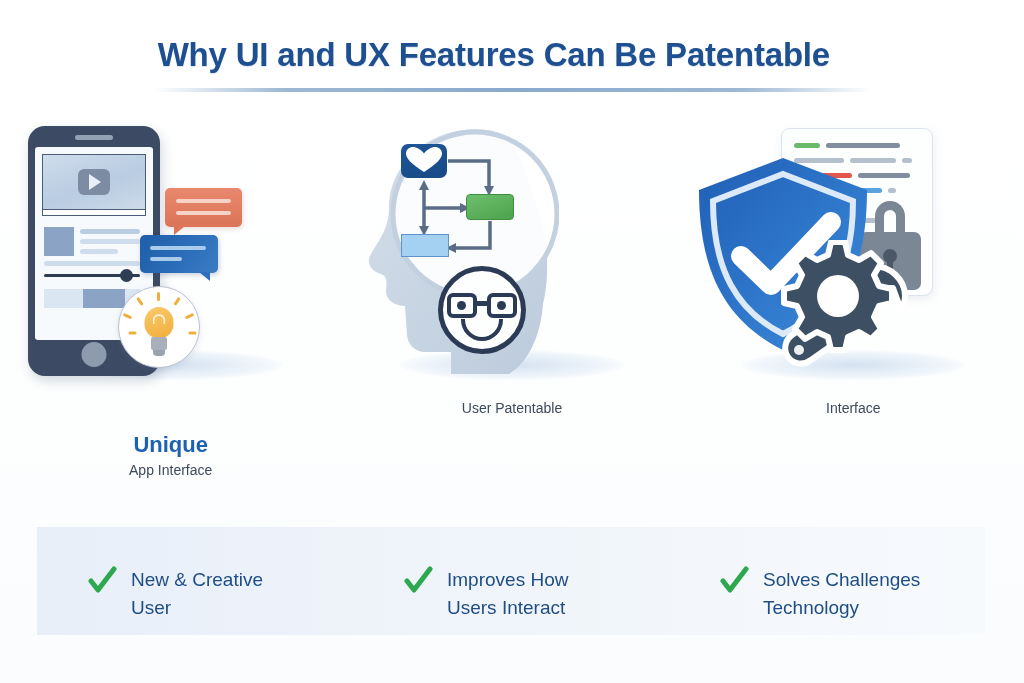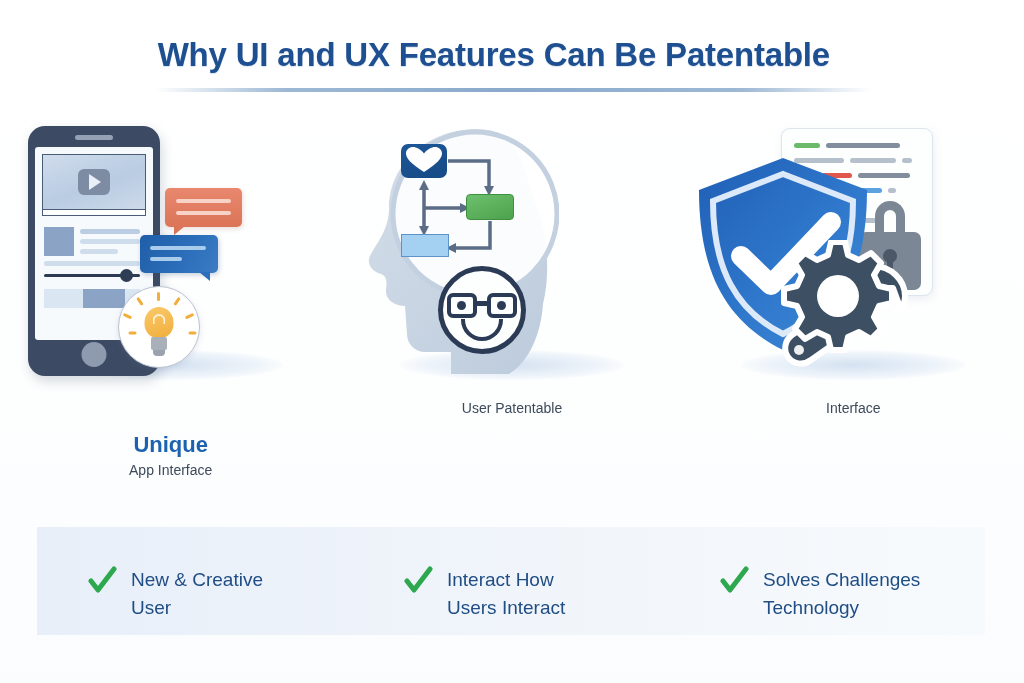--- a/index.html
+++ b/index.html
@@ -360,21 +360,21 @@
             <div>User</div>
           </div>
         </div>
         <div class="band-item">
           <div class="check">
             <svg width="30" height="30" viewBox="0 0 30 30">
               <path d="M4 15 L11 24 L27 3" fill="none" stroke="#2ea84f" stroke-width="5" stroke-linecap="round" stroke-linejoin="round"></path>
             </svg>
           </div>
           <div class="band-text">
-            <div>Interact How</div>
+            <div>Improves How</div>
             <div>Users Interact</div>
           </div>
         </div>
         <div class="band-item">
           <div class="check">
             <svg width="30" height="30" viewBox="0 0 30 30">
               <path d="M4 15 L11 24 L27 3" fill="none" stroke="#2ea84f" stroke-width="5" stroke-linecap="round" stroke-linejoin="round"></path>
             </svg>
           </div>
           <div class="band-text">

